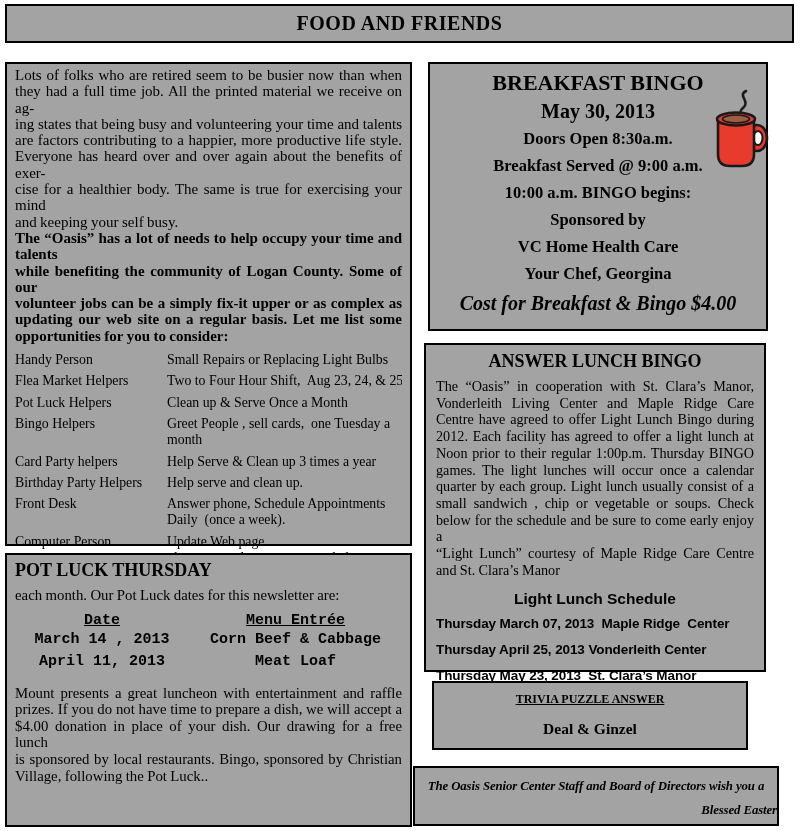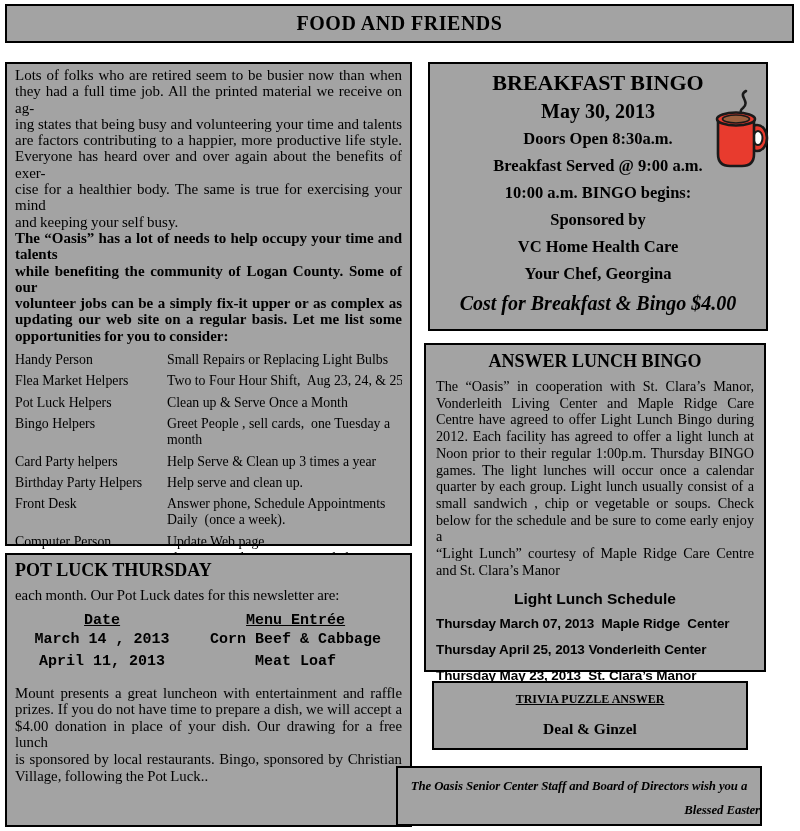--- a/index.html
+++ b/index.html
@@ -52,21 +52,21 @@
                   font-weight:bold;font-size:15.5px;line-height:24px;}
   .ll-sched .sline{font-family:"Liberation Sans", sans-serif;font-weight:bold;font-size:13.5px;
                    line-height:26px;white-space:pre;letter-spacing:-.1px;}
 
   
   .trivia-box{left:432px;top:681px;width:316px;height:69px;text-align:center;overflow:hidden;}
   .trivia-box h3{margin:9px 0 0;font-size:12px;text-decoration:underline;}
   .trivia-answer{margin-top:13px;font-size:15.5px;font-weight:bold;}
 
   
-  .footer-box{left:396px;top:766px;width:366px;height:60px;text-align:center;overflow:hidden;}
+  .footer-box{left:413px;top:766px;width:366px;height:60px;text-align:center;overflow:hidden;}
   .footer-box div{font-size:12.8px;font-weight:bold;font-style:italic;letter-spacing:-.1px;}
   .fl1{margin-top:11px;}
   .fl2{margin-top:9px;text-align:right;}
 </style>
 </head>
 <body>
 
 <div class="page">
 
   <div class="box header-box">

